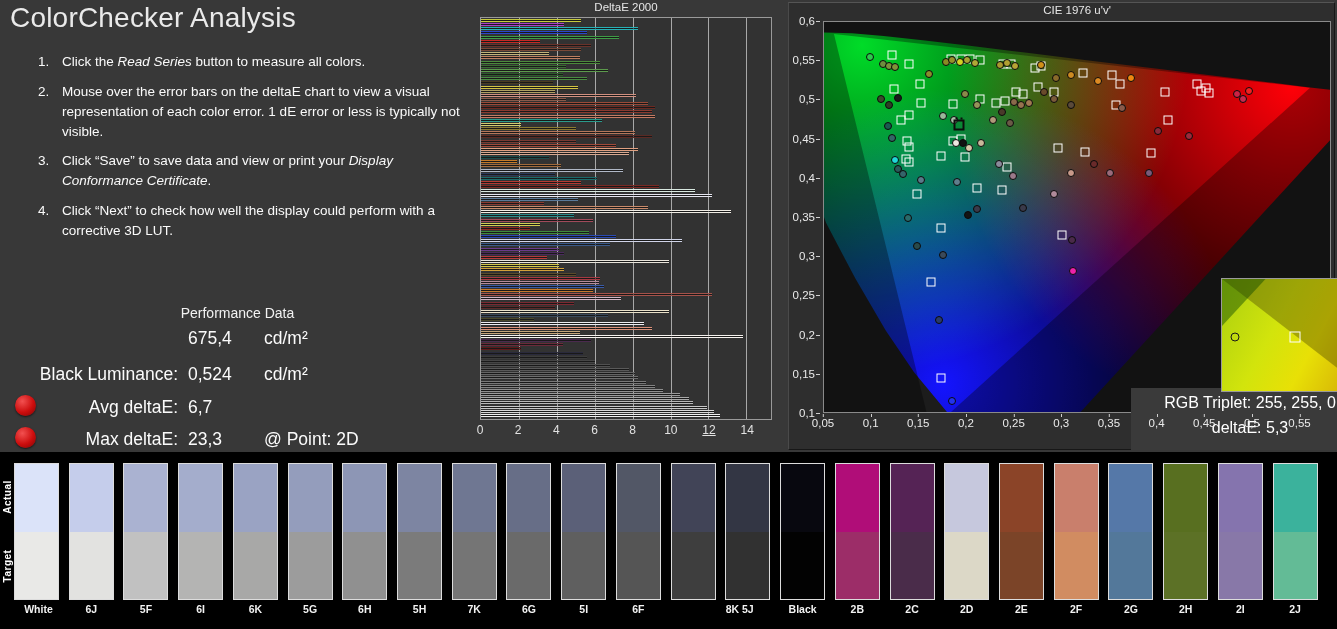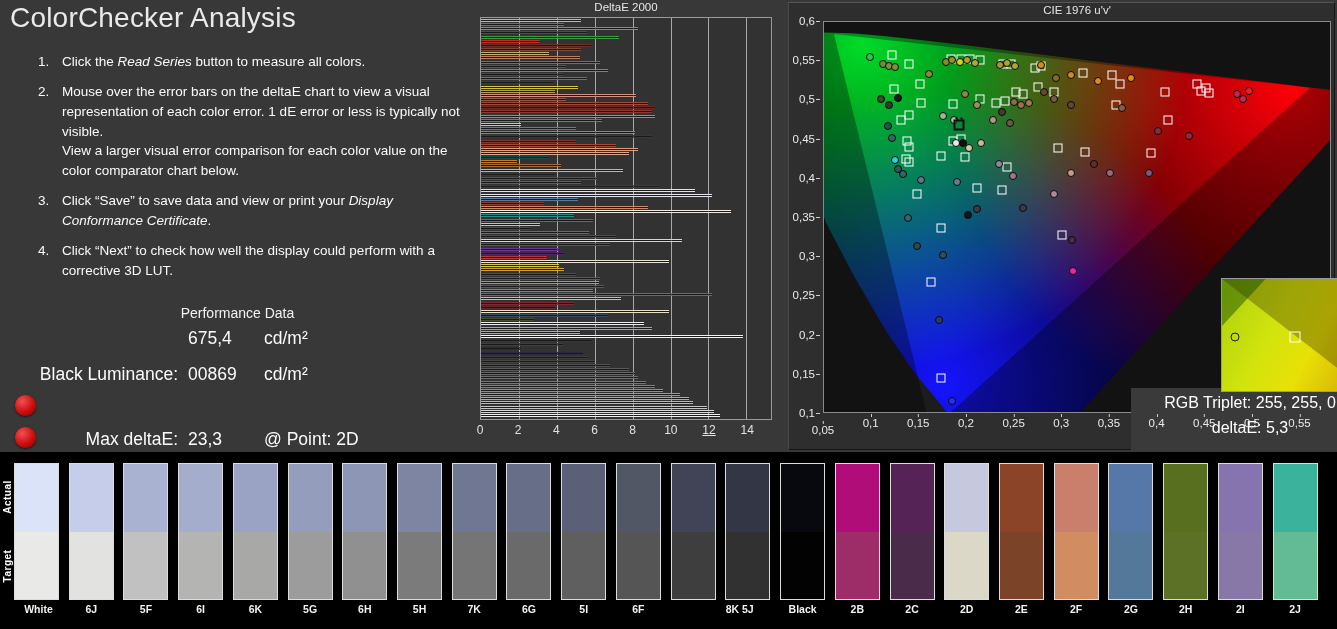--- a/index.html
+++ b/index.html
@@ -88,43 +88,47 @@
   <div class="top-area">
 
     <h1 class="page-title">ColorChecker Analysis</h1>
     <ol class="instr">
         <li>
           <span class="num">1.</span>
           <span><span>Click the </span><i>Read Series</i><span> button to measure all colors.</span></span>
         </li>
         <li>
           <span class="num">2.</span>
-          <span><span>Mouse over the error bars on the deltaE chart to view a visual representation of each color error. 1 dE error or less is typically not visible.</span><br><span>View a larger visual error comparison for each color value on the color comparator chart below.</span></span>
+          <span><span>Mouse over the error bars on the deltaE chart to view a visual representation of each color error. 1 dE error or less is typically not visible.</span><br></span>
         </li>
         <li>
           <span class="num">3.</span>
           <span><span>Click “Save” to save data and view or print your </span><i>Display Conformance Certificate</i><span>.</span></span>
         </li>
         <li>
           <span class="num">4.</span>
           <span><span>Click “Next” to check how well the display could perform with a corrective 3D LUT.</span></span>
         </li>
       </ol>
 
     <div class="perf-heading">Performance Data</div>
     <div class="perf-row" style="top:328px">
       <span class="val">675,4</span>
       <span class="unit">cd/m²</span>
     </div>
     <div class="perf-row" style="top:364px">
       <span class="lbl">Black Luminance:</span>
-      <span class="val">00869</span>
+      <span class="val">0,524</span>
       <span class="unit">cd/m²</span>
     </div>
     <div class="led" style="top:395px"></div>
+    <div class="perf-row" style="top:397px">
+      <span class="lbl">Avg deltaE:</span>
+      <span class="val">6,7</span>
+    </div>
     <div class="led" style="top:427px"></div>
     <div class="perf-row" style="top:429px">
       <span class="lbl">Max deltaE:</span>
       <span class="val">23,3</span>
       <span class="unit">@ Point: 2D</span>
     </div>
 
     <div class="bar-title">DeltaE 2000</div>
     <div class="bar-plot">
       <div id="bar-grids">
@@ -403,21 +407,21 @@
           <div class="cie-ylab" style="top: 30%;">0,45</div>
           <div class="cie-ylab" style="top: 40%;">0,4</div>
           <div class="cie-ylab" style="top: 50%;">0,35</div>
           <div class="cie-ylab" style="top: 60%;">0,3</div>
           <div class="cie-ylab" style="top: 70%;">0,25</div>
           <div class="cie-ylab" style="top: 80%;">0,2</div>
           <div class="cie-ylab" style="top: 90%;">0,15</div>
           <div class="cie-ylab" style="top: 100%;">0,1</div>
         </div>
       <div class="cie-xlabels" id="cie-xlabels">
-          <div class="cie-xlab" style="left: 0%; margin-top: 7px;">0,05</div>
+          <div class="cie-xlab" style="left: 0%;">0,05</div>
           <div class="cie-xlab" style="left: 9.38086%;">0,1</div>
           <div class="cie-xlab" style="left: 18.7617%;">0,15</div>
           <div class="cie-xlab" style="left: 28.1426%;">0,2</div>
           <div class="cie-xlab" style="left: 37.5235%;">0,25</div>
           <div class="cie-xlab" style="left: 46.9043%;">0,3</div>
           <div class="cie-xlab" style="left: 56.2852%;">0,35</div>
           <div class="cie-xlab" style="left: 65.666%;">0,4</div>
           <div class="cie-xlab" style="left: 75.0469%;">0,45</div>
           <div class="cie-xlab" style="left: 84.4278%;">0,5</div>
           <div class="cie-xlab" style="left: 93.8086%;">0,55</div>

